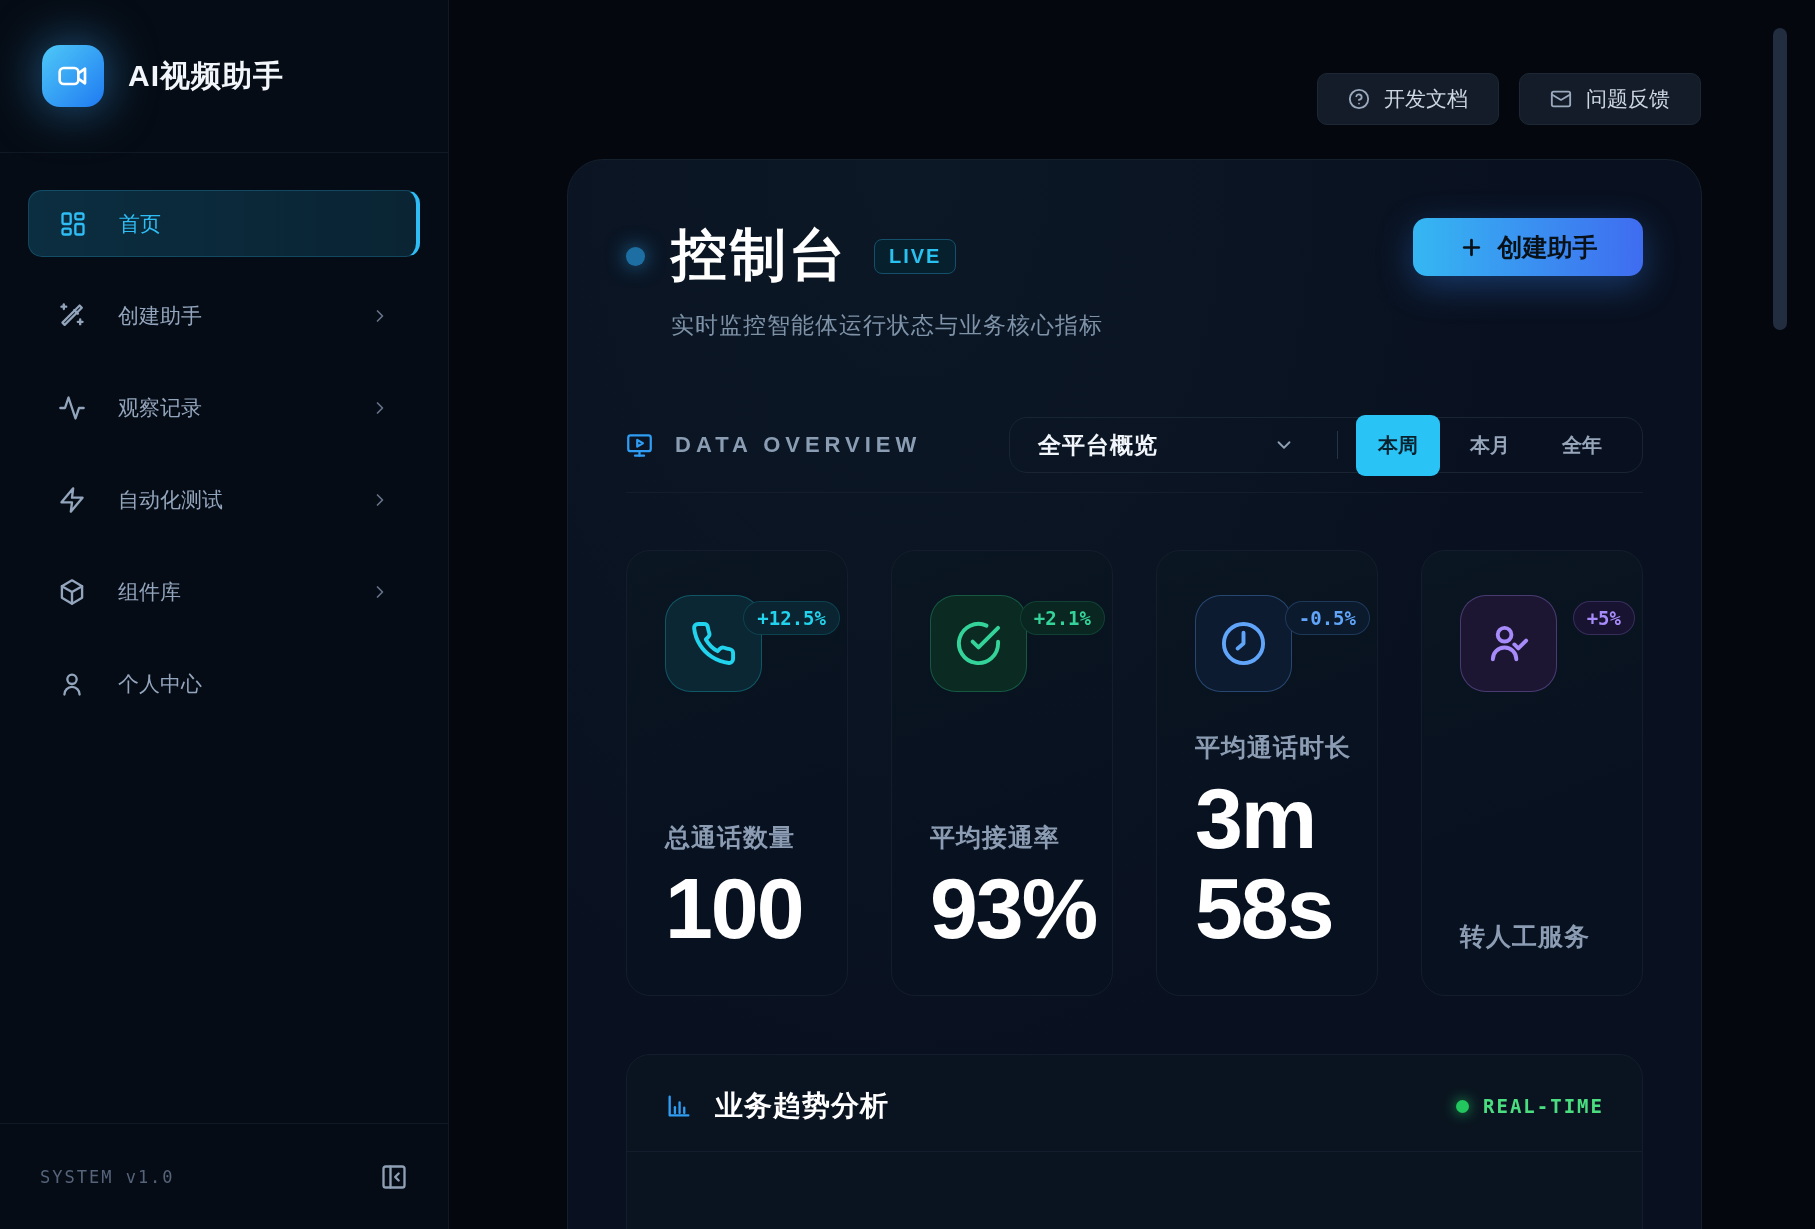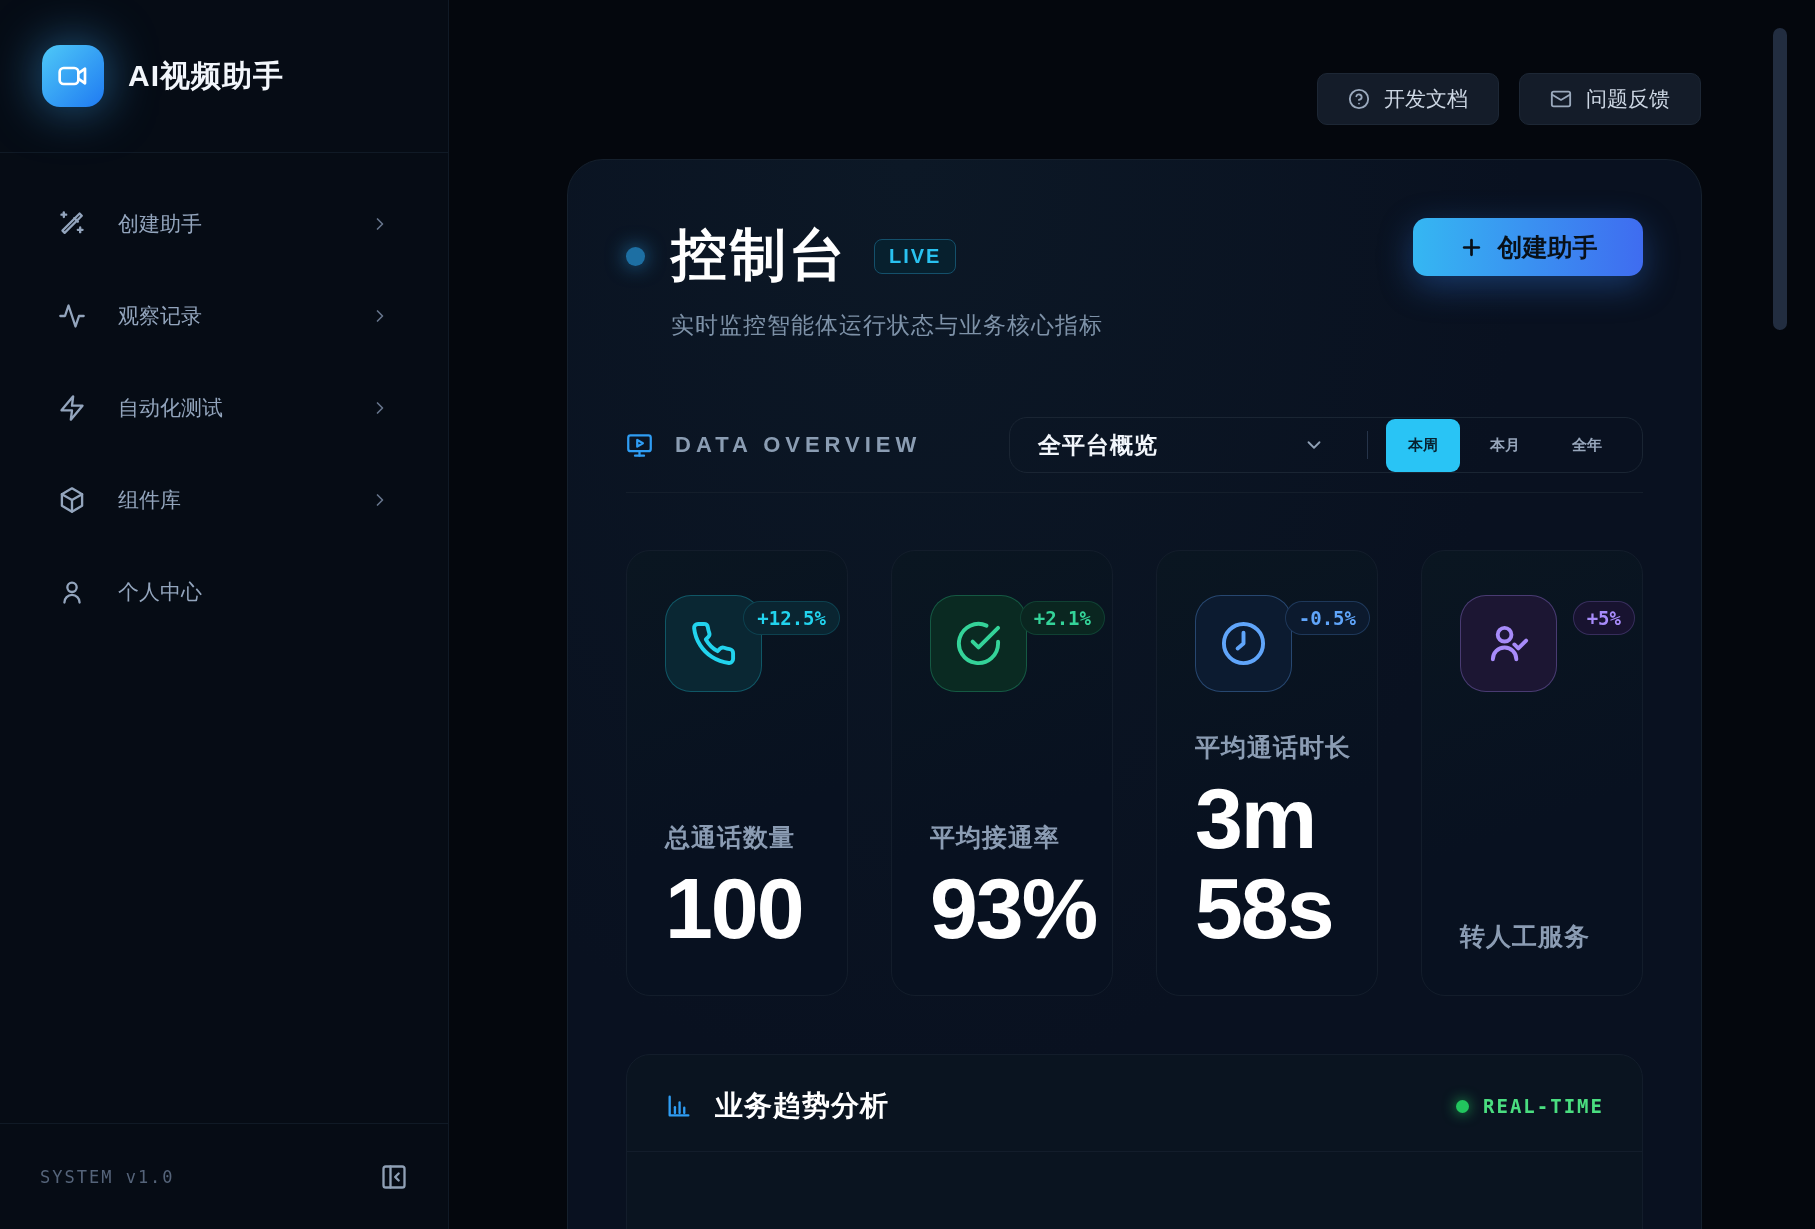--- a/index.html
+++ b/index.html
@@ -105,21 +105,21 @@
     border-radius:18px; display:flex; align-items:center;
   }
   .select {
     flex:1; display:flex; align-items:center; padding:0 42px 0 28px; cursor:pointer;
   }
   .select-value { color:#f2f6fb; font-size:23px; font-weight:bold; letter-spacing:1px; }
   .select .chev-down { margin-left:auto; width:22px; height:22px; color:#8fa0b5; }
   .divider-v { width:1px; height:28px; background:#26344a; }
   .tabs { display:flex; align-items:center; gap:8px; padding:0 18px; }
   .tab {
-    font-size:15px; font-weight:bold; color:#97a6bb; padding:17px 22px;
+    font-size:20px; font-weight:bold; color:#97a6bb; padding:17px 22px;
     border-radius:9px; cursor:pointer; font-family:inherit; background:none; border:none;
   }
   .tab.active { background:#29c4f5; color:#07212f; }
 
   .hr { height:1px; background:#141e2b; margin-top:19px; }
 
   
   .stats { display:flex; gap:43px; margin-top:57px; }
   .stat-card {
     position:relative; width:222px; height:446px;
@@ -194,20 +194,31 @@
         <svg width="32" height="32" viewBox="0 0 24 24" fill="none" stroke="#ffffff" stroke-width="2" stroke-linecap="round" stroke-linejoin="round">
             <path d="m16 10 5-3.5v11L16 14"></path>
             <rect x="2" y="6" width="14" height="12" rx="3"></rect>
           </svg>
       </span>
     </div>
     <div class="brand-title">AI视频助手</div>
   </div>
 
   <nav class="nav">
+    <div class="nav-item active">
+      <span class="nav-ic">
+        <svg viewBox="0 0 24 24" fill="none" stroke="currentColor" stroke-width="2" stroke-linecap="round" stroke-linejoin="round">
+            <rect x="3" y="3" width="7" height="9" rx="1.5"></rect>
+            <rect x="14" y="3" width="7" height="5" rx="1.5"></rect>
+            <rect x="14" y="12" width="7" height="9" rx="1.5"></rect>
+            <rect x="3" y="16" width="7" height="5" rx="1.5"></rect>
+          </svg>
+      </span>
+      <span>首页</span>
+    </div>
 
     <div class="nav-item">
       <span class="nav-ic">
         <svg viewBox="0 0 24 24" fill="none" stroke="currentColor" stroke-width="2" stroke-linecap="round" stroke-linejoin="round">
             <path d="M21.5 2.5 6 18l-2-2L19.5.5z" transform="translate(0 2.5) scale(0.95)"></path>
             <path d="m14 7 3 3"></path>
             <path d="M5 2v4"></path>
             <path d="M3 4h4"></path>
             <path d="M19 15v4"></path>
             <path d="M17 17h4"></path>

